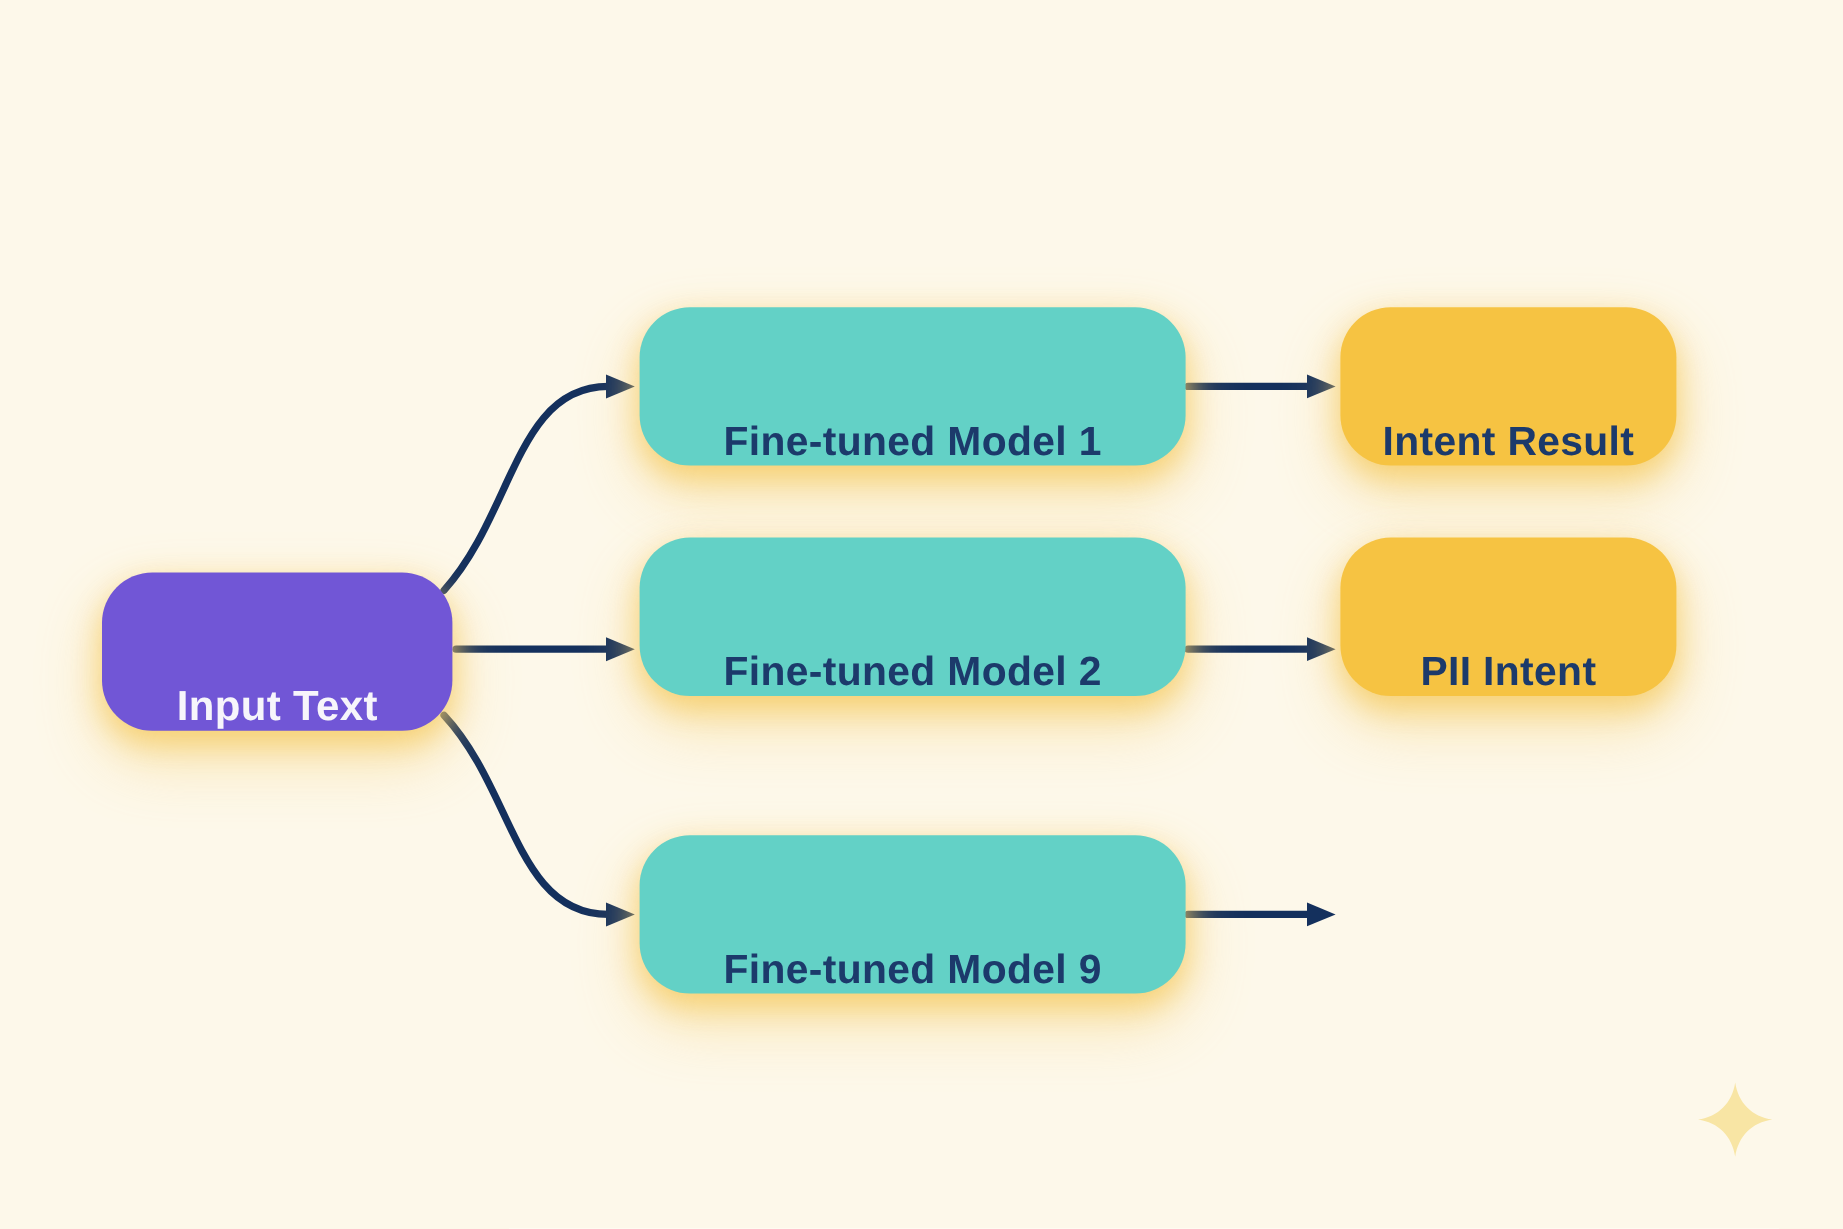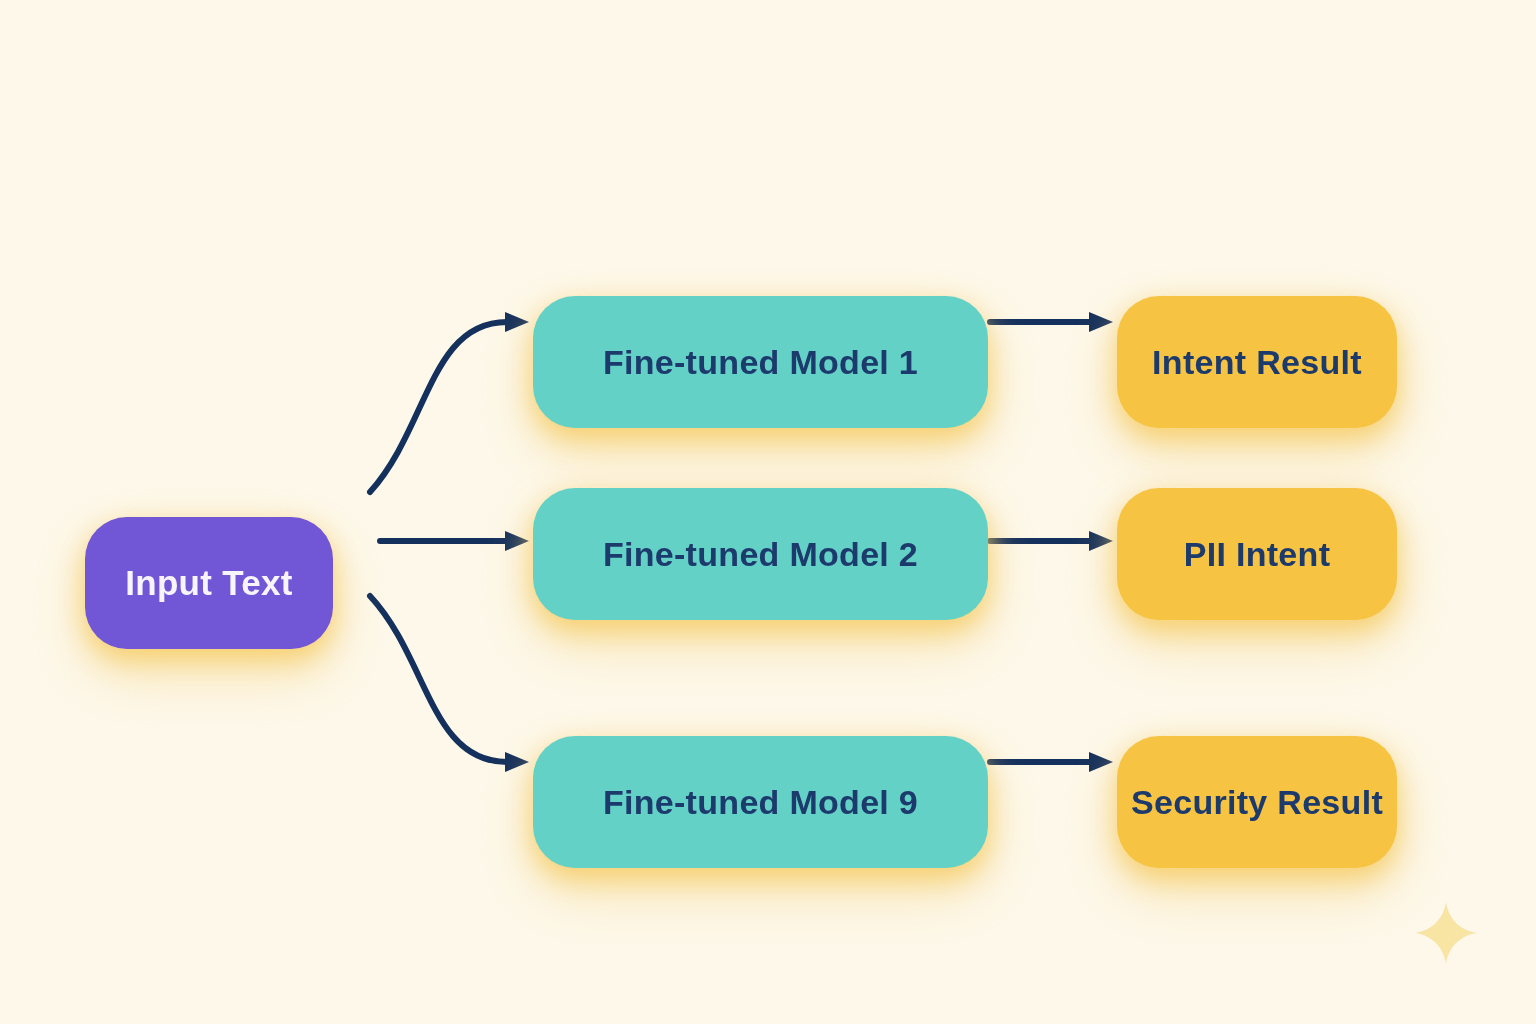--- a/index.html
+++ b/index.html
@@ -28,34 +28,33 @@
     stroke-width: 6;
     stroke-linecap: round;
   }
   .arrows marker path {
     fill: var(--arrow, #14305d);
   }
   .node {
     position: absolute;
     z-index: 2;
     display: flex;
-    align-items: center;
+    align-items: flex-end;
     justify-content: center;
     border-radius: 42px;
     font-weight: 700;
     font-size: 34px;
     letter-spacing: 0.3px;
     color: var(--node-text, #1c3a6b);
     box-shadow: 0 10px 26px rgba(246, 205, 102, 0.85), 0 24px 52px rgba(246, 205, 102, 0.45);
-    margin-top: 40px;
   }
   .node-input {
     left: 85px;
     top: 477px;
-    width: 248px;
+    width: 292px;
     height: 132px;
     background: var(--input-fill, #7156d6);
     color: var(--input-text, #f7f5fb);
     font-size: 35px;
   }
   .node-model {
     left: 533px;
     width: 455px;
     height: 132px;
     background: var(--model-fill, #63d1c6);
@@ -113,21 +112,18 @@
   <div class="node node-model row-3">
     <span>Fine-tuned Model 9</span>
   </div>
 
   <div class="node node-result row-1">
     <span>Intent Result</span>
   </div>
   <div class="node node-result row-2">
     <span>PII Intent</span>
   </div>
-  <div class="node node-result row-3">
-    <span>Security Result</span>
-  </div>
 
   <svg class="sparkle" viewBox="0 0 64 64" xmlns="http://www.w3.org/2000/svg">
     <path d="M32 2 C34.5 18.5 45.5 29.5 62 32 C45.5 34.5 34.5 45.5 32 62 C29.5 45.5 18.5 34.5 2 32 C18.5 29.5 29.5 18.5 32 2 Z"></path>
   </svg>
 
 </div>
 
 </body></html>

